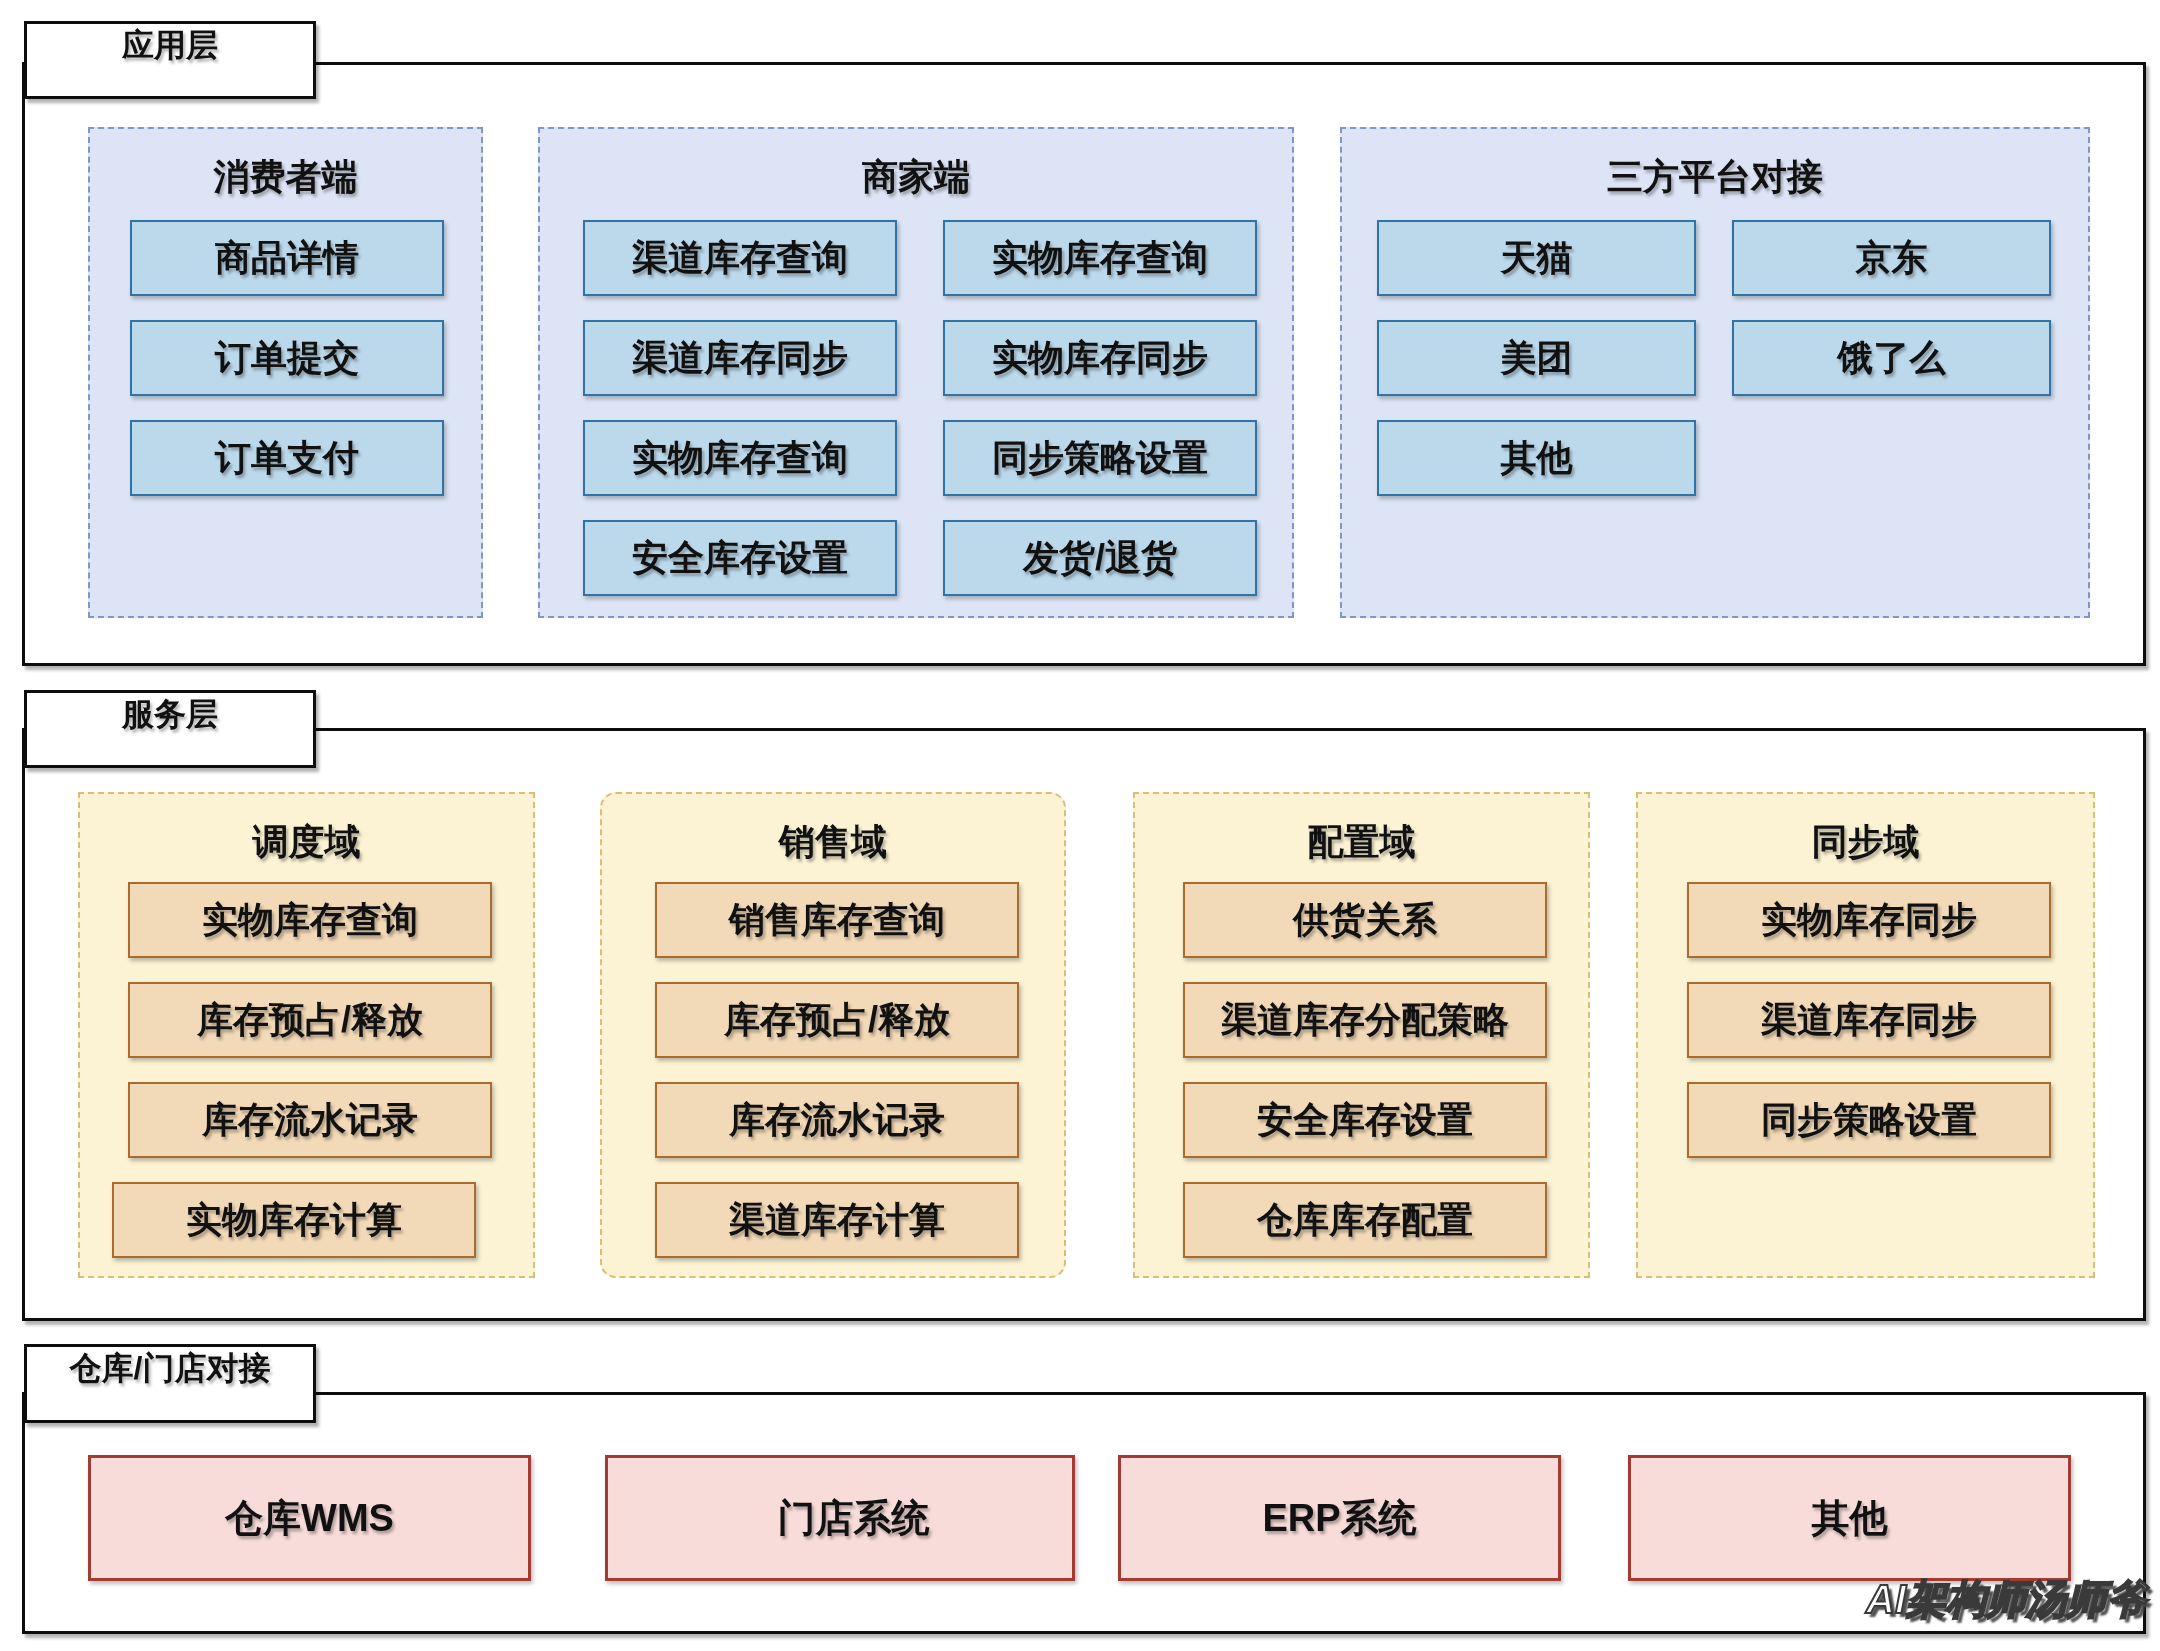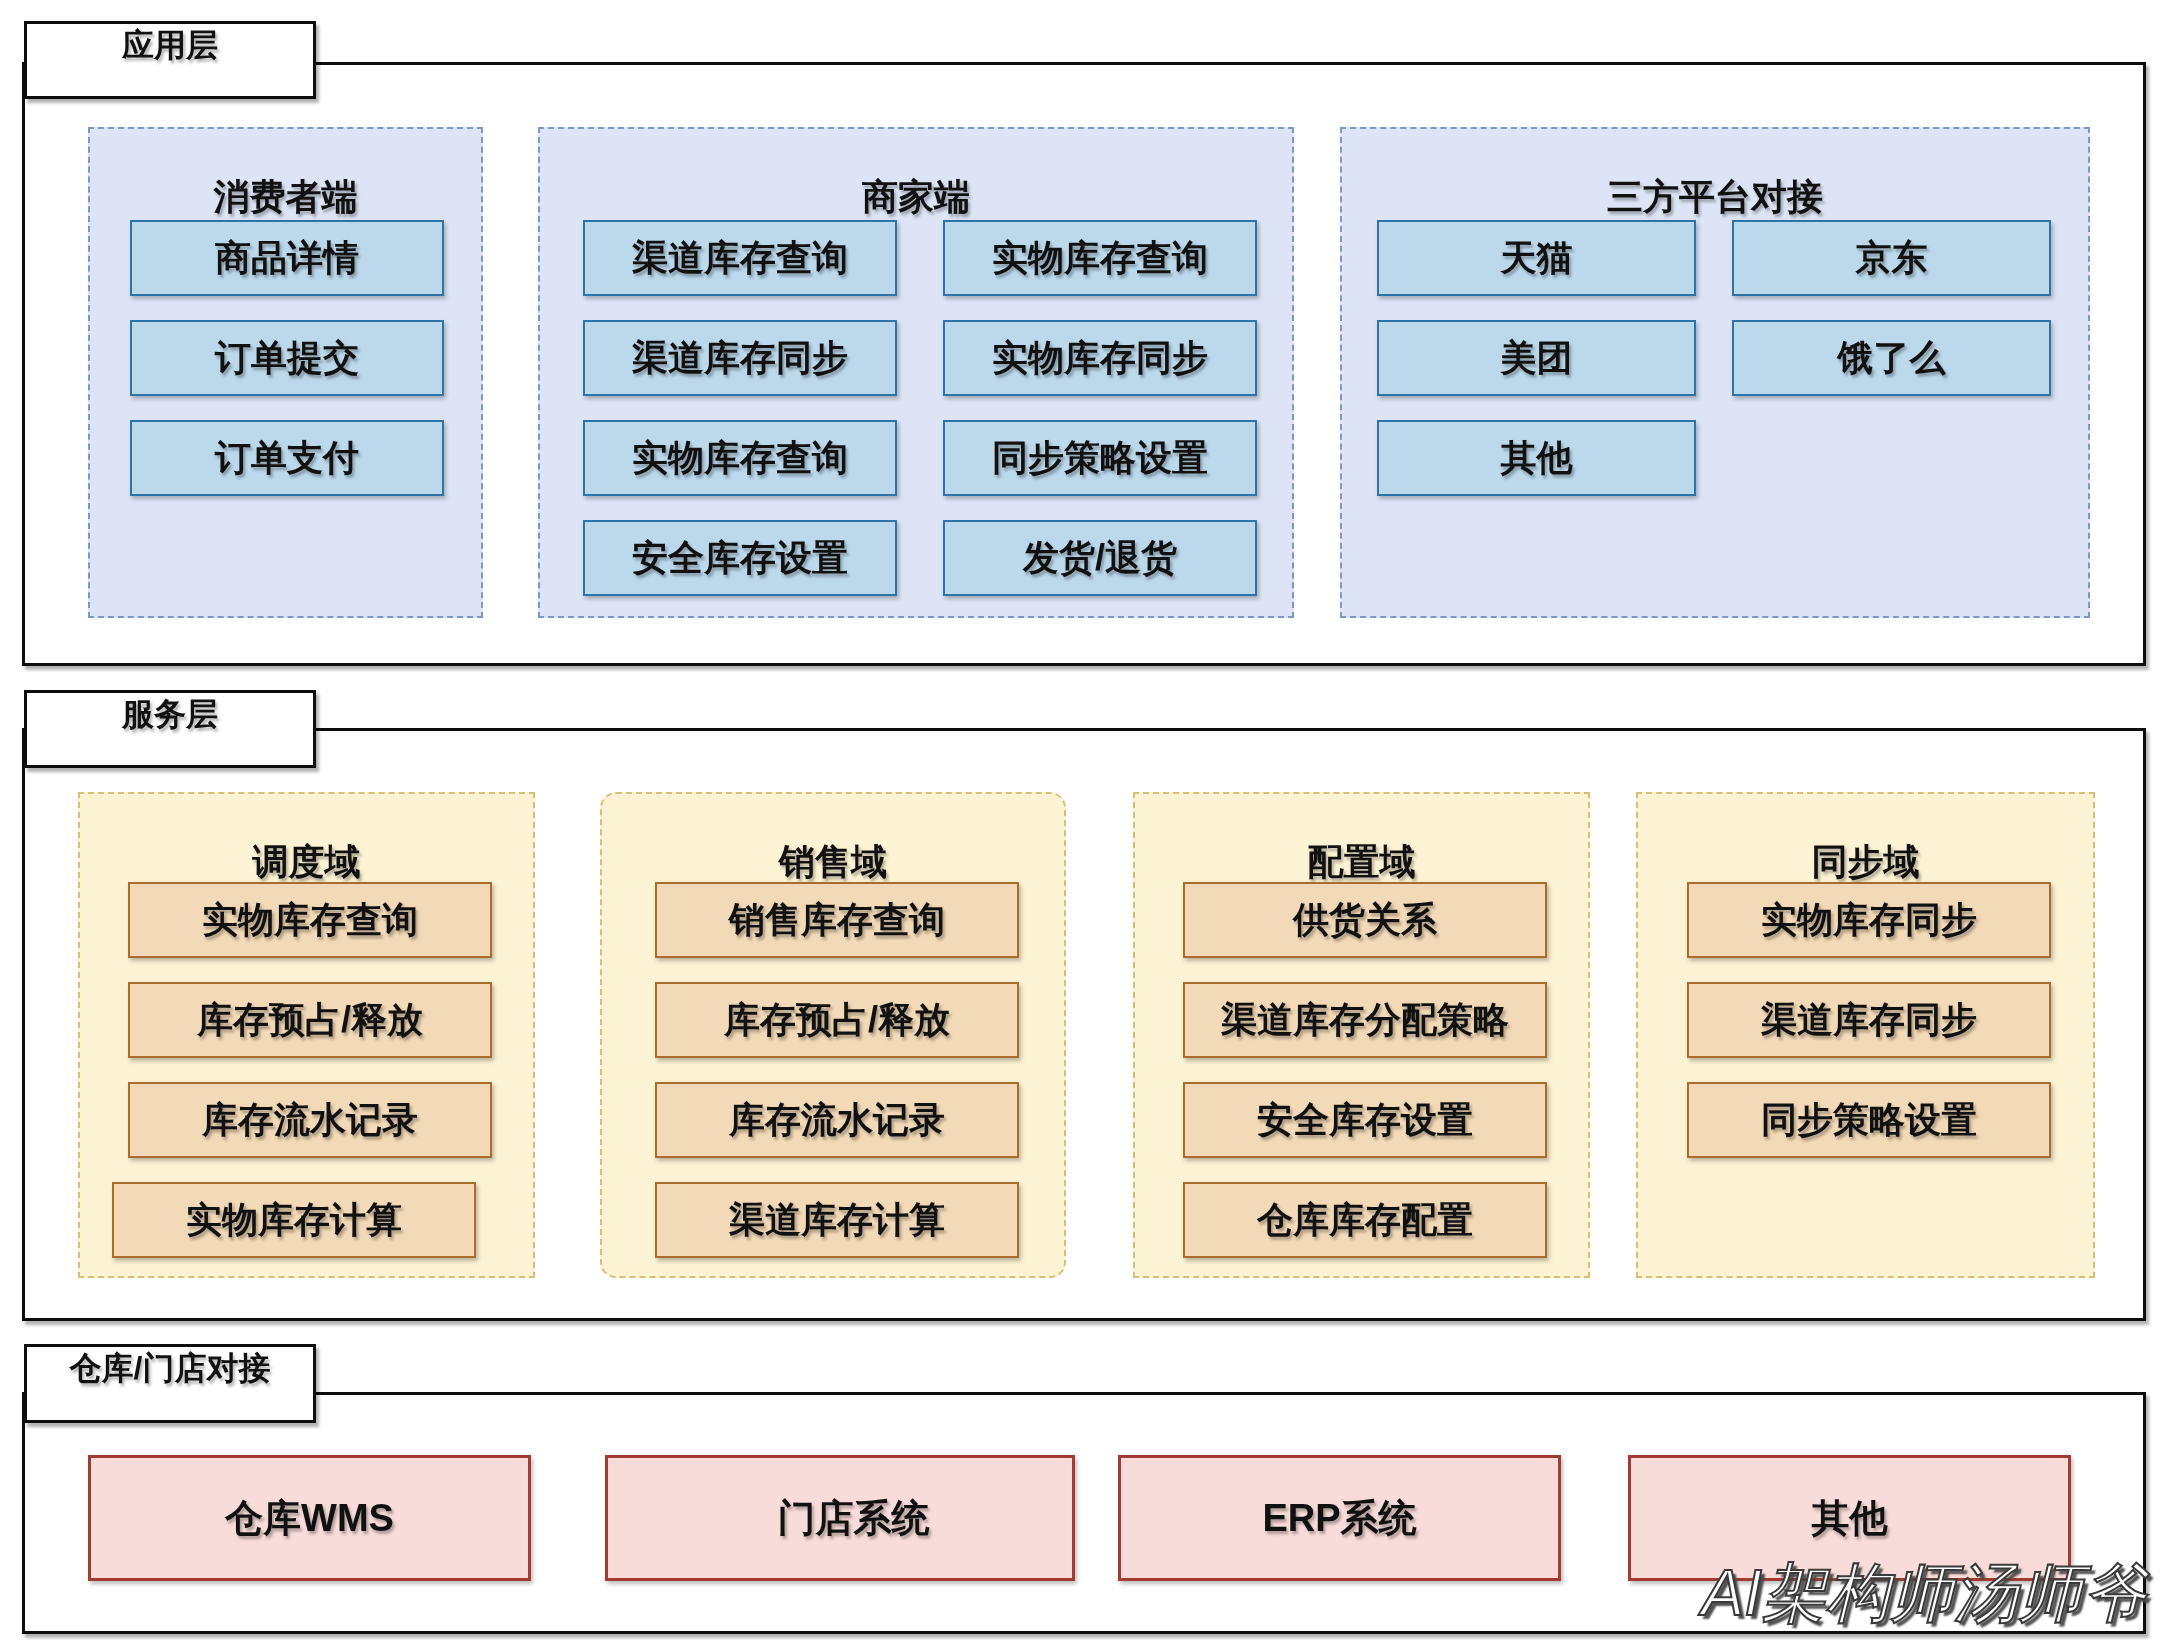--- a/index.html
+++ b/index.html
@@ -16,33 +16,33 @@
     display:flex;align-items:flex-start;justify-content:center;
     font-size:32px;font-weight:700;white-space:nowrap;
     box-shadow:3px 4px 3px rgba(0,0,0,0.30);
     text-shadow:2px 3px 3px rgba(0,0,0,0.30);
   }
   .group{position:absolute;z-index:2;border:2px dashed #888;}
   .group.blue{background:var(--blue-group-bg);border-color:var(--blue-group-border);}
   .group.yellow{background:var(--yellow-group-bg);border-color:var(--yellow-group-border);}
   .group-title{
     position:absolute;left:0;right:0;text-align:center;
-    font-size:36px;font-weight:700;text-shadow:2px 3px 3px rgba(0,0,0,0.30);margin-top:20px;
+    font-size:36px;font-weight:700;text-shadow:2px 3px 3px rgba(0,0,0,0.30);
   }
   .node{
     position:absolute;display:flex;align-items:center;justify-content:center;
     font-size:36px;font-weight:700;text-shadow:2px 3px 3px rgba(0,0,0,0.30);
     box-shadow:2px 3px 4px rgba(0,0,0,0.25);
   }
   .node.blue{background:var(--blue-box-bg);border:2px solid var(--blue-box-border);}
   .node.yellow{background:var(--yellow-box-bg);border:2px solid var(--yellow-box-border);}
   .node.red{background:var(--red-box-bg);border:3px solid var(--red-box-border);font-size:38px;}
   .watermark{
-    position:absolute;right:14px;bottom:14px;z-index:6;
-    font-size:64px;font-weight:400;font-style:italic;color:#ffffff;
+    position:absolute;right:14px;bottom:24px;z-index:6;
+    font-size:40px;font-weight:700;font-style:italic;color:#ffffff;
     -webkit-text-stroke:2px #3a3a3a;
     text-shadow:4px 4px 2px rgba(70,70,70,0.95);
     white-space:nowrap;
   }
 </style>
 </head>
 <body>
 
 <div class="canvas">
 

